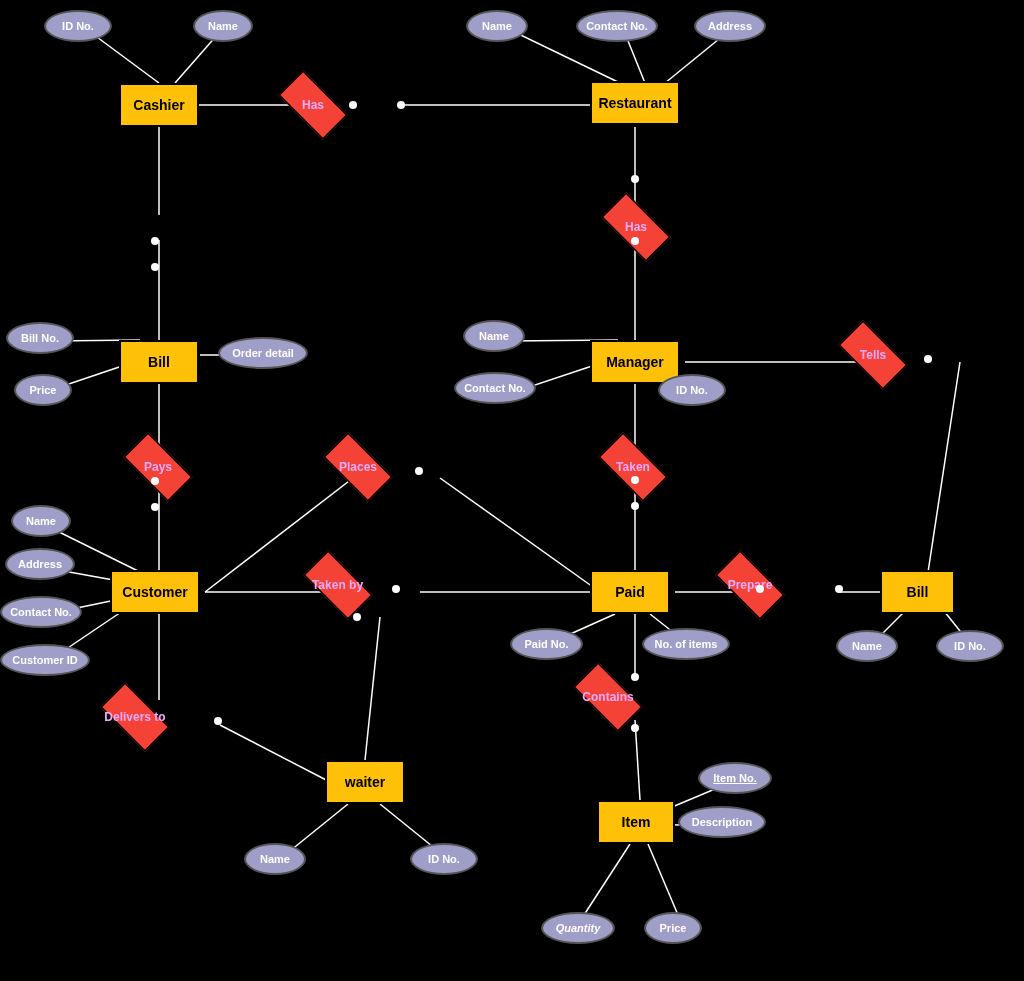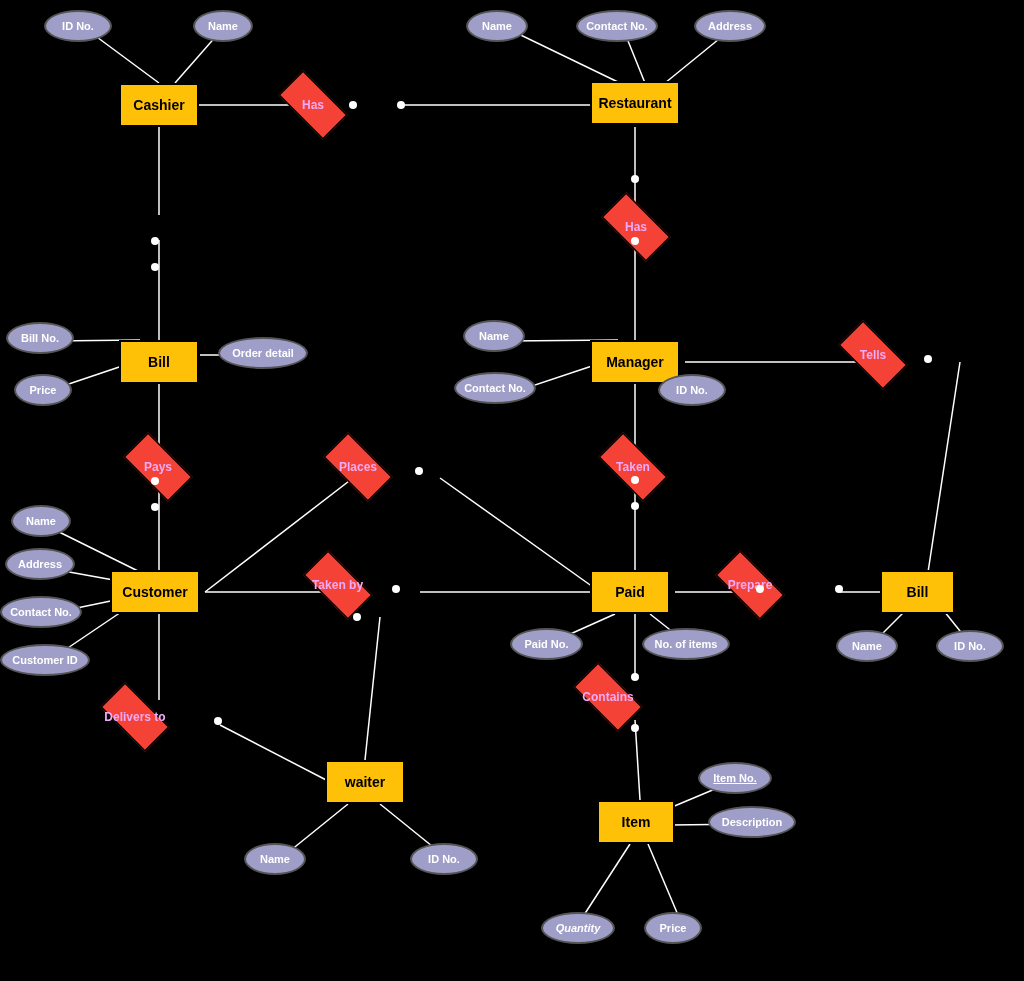--- a/index.html
+++ b/index.html
@@ -322,21 +322,21 @@
   </div>
   <div class="attribute" style="left:244px;top:843px;width:62px;height:32px;">
     <span>Name</span>
   </div>
   <div class="attribute" style="left:410px;top:843px;width:68px;height:32px;">
     <span>ID No.</span>
   </div>
   <div class="attribute underlined" style="left:698px;top:762px;width:74px;height:32px;">
     <span style="">Item No.</span>
   </div>
-  <div class="attribute" style="left:708px;top:806px;width:88px;height:32px;">
+  <div class="attribute" style="left:678px;top:806px;width:88px;height:32px;">
     <span>Description</span>
   </div>
   <div class="attribute" style="left:541px;top:912px;width:74px;height:32px;font-style:italic;">
     <span>Quantity</span>
   </div>
   <div class="attribute" style="left:644px;top:912px;width:58px;height:32px;">
     <span>Price</span>
   </div>
 
   <div class="dot" style="left:349px;top:101px;"></div>

